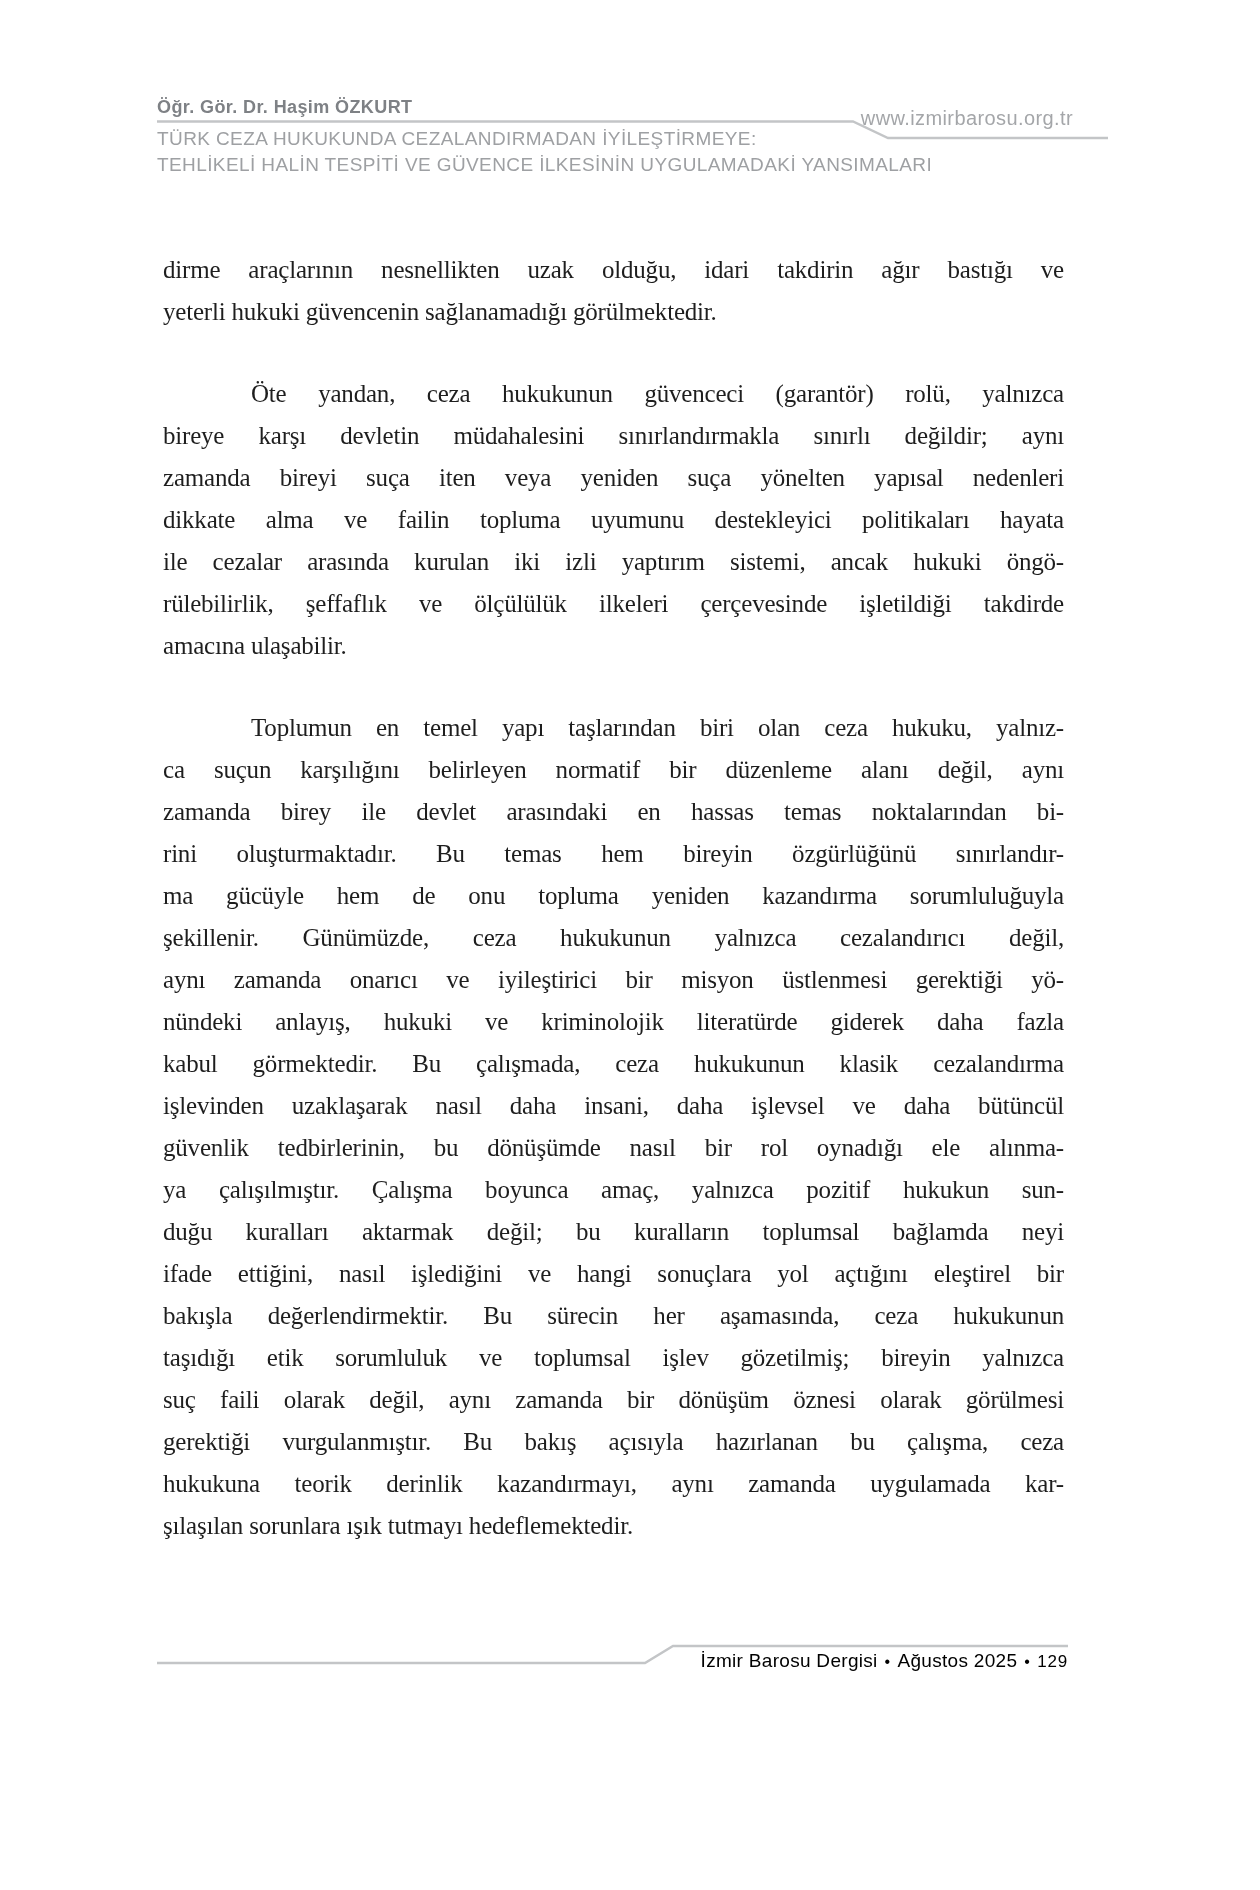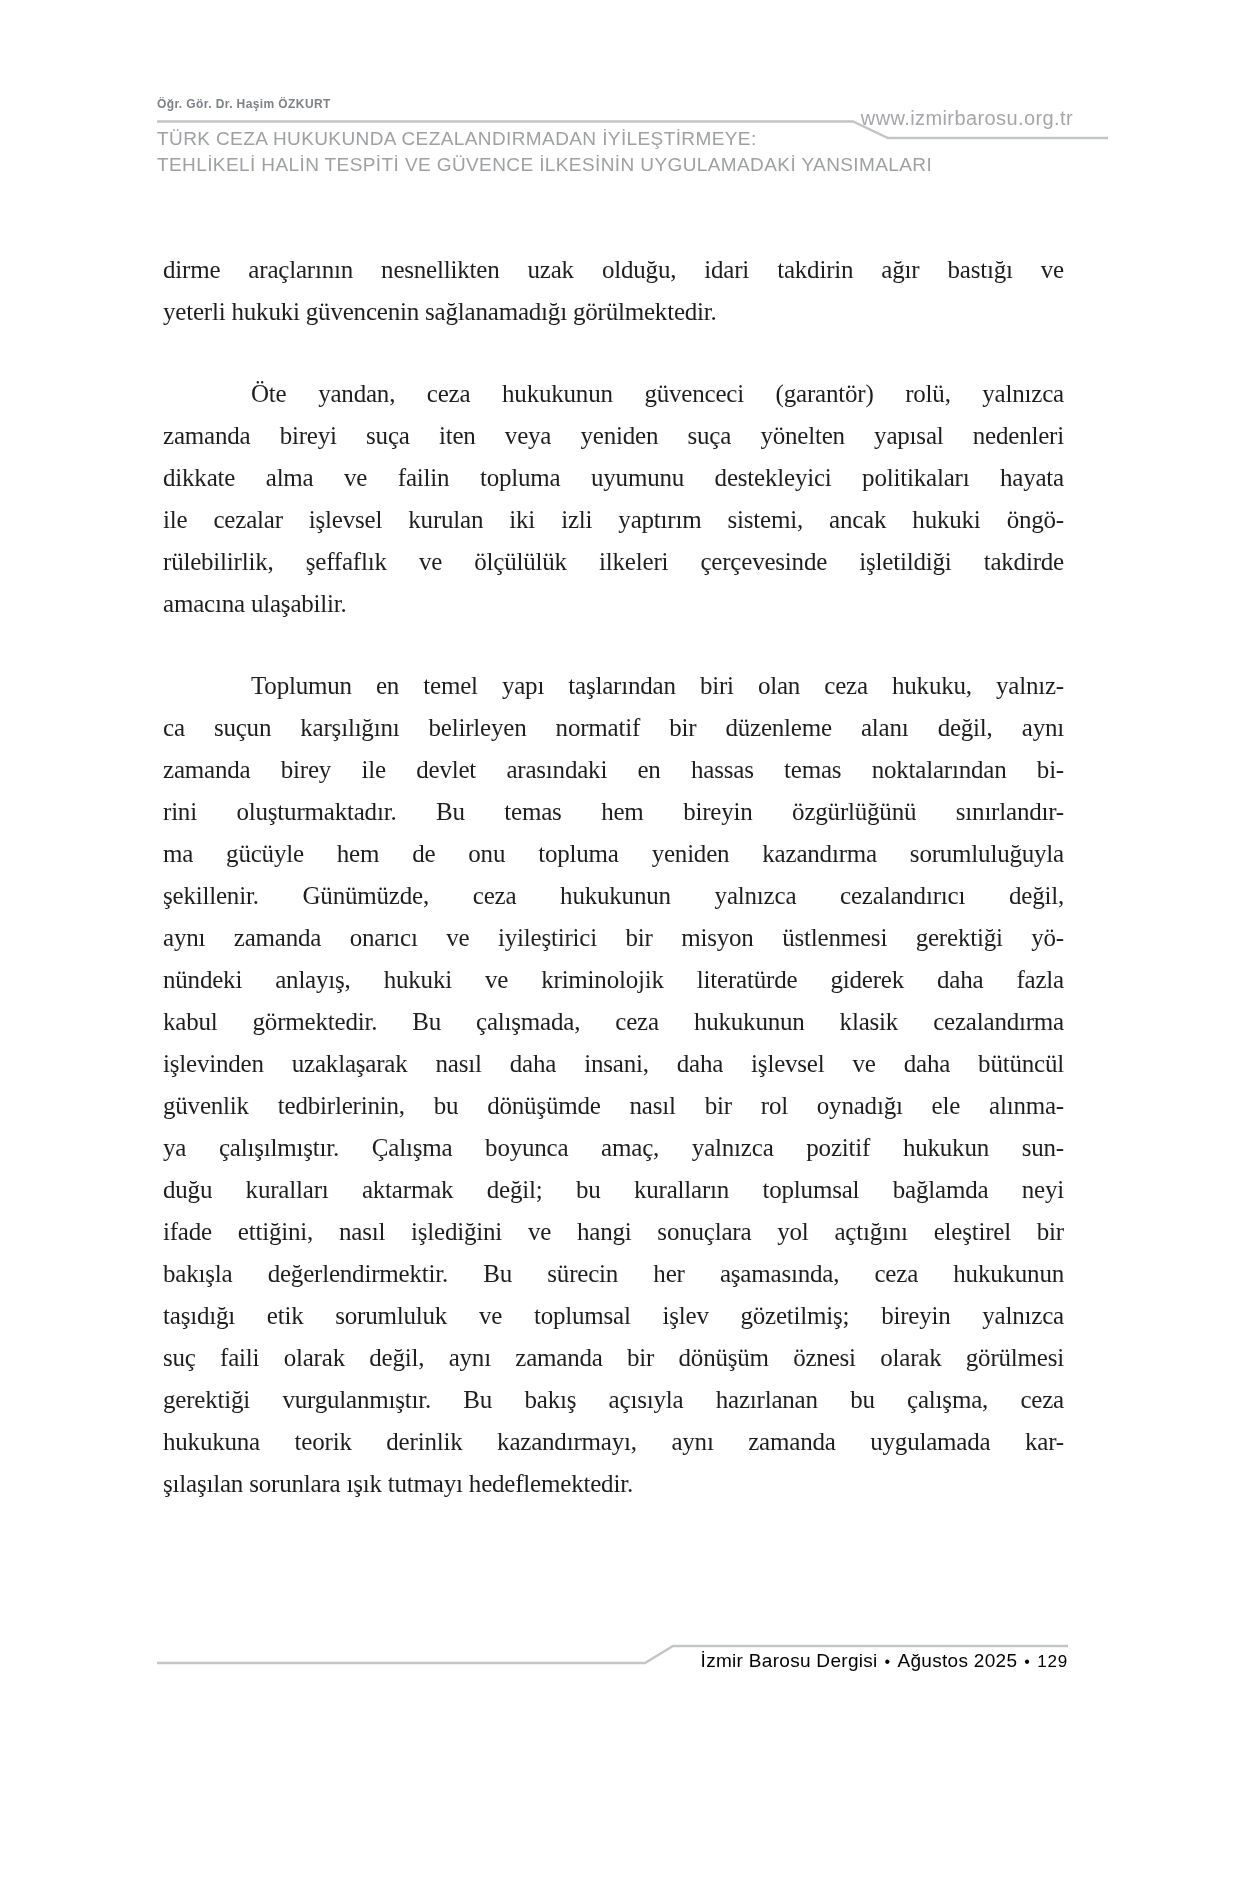--- a/index.html
+++ b/index.html
@@ -8,21 +8,21 @@
     width: 1260px;
     height: 1890px;
     background: #ffffff;
     overflow: hidden;
     font-family: "Liberation Sans", sans-serif;
   }
   
   .author {
     position: absolute;
     left: 157px; top: 97px;
-    font-size: 12px;
+    font-size: 18px;
     font-weight: bold;
     letter-spacing: 0.4px;
     color: #7e8185;
   }
   .header-rule {
     position: absolute;
     left: 157px; top: 119px;
     width: 951px; height: 22px;
   }
   .website {
@@ -95,23 +95,24 @@
   <div class="title-line l1">TÜRK CEZA HUKUKUNDA CEZALANDIRMADAN İYİLEŞTİRMEYE:</div>
   <div class="title-line l2">TEHLİKELİ HALİN TESPİTİ VE GÜVENCE İLKESİNİN UYGULAMADAKİ YANSIMALARI</div>
 
   <div class="article-body">
       <div class="paragraph">
         <div class="line para-start">dirme araçlarının nesnellikten uzak olduğu, idari takdirin ağır bastığı ve</div>
         <div class="line para-end">yeterli hukuki güvencenin sağlanamadığı görülmektedir.</div>
       </div>
       <div class="paragraph indented">
         <div class="line para-start">Öte yandan, ceza hukukunun güvenceci (garantör) rolü, yalnızca</div>
+        <div class="line">bireye karşı devletin müdahalesini sınırlandırmakla sınırlı değildir; aynı</div>
         <div class="line">zamanda bireyi suça iten veya yeniden suça yönelten yapısal nedenleri</div>
         <div class="line">dikkate alma ve failin topluma uyumunu destekleyici politikaları hayata</div>
-        <div class="line">ile cezalar işlevsel kurulan iki izli yaptırım sistemi, ancak hukuki öngö-</div>
+        <div class="line">ile cezalar arasında kurulan iki izli yaptırım sistemi, ancak hukuki öngö-</div>
         <div class="line">rülebilirlik, şeffaflık ve ölçülülük ilkeleri çerçevesinde işletildiği takdirde</div>
         <div class="line para-end">amacına ulaşabilir.</div>
       </div>
       <div class="paragraph indented">
         <div class="line para-start">Toplumun en temel yapı taşlarından biri olan ceza hukuku, yalnız-</div>
         <div class="line">ca suçun karşılığını belirleyen normatif bir düzenleme alanı değil, aynı</div>
         <div class="line">zamanda birey ile devlet arasındaki en hassas temas noktalarından bi-</div>
         <div class="line">rini oluşturmaktadır. Bu temas hem bireyin özgürlüğünü sınırlandır-</div>
         <div class="line">ma gücüyle hem de onu topluma yeniden kazandırma sorumluluğuyla</div>
         <div class="line">şekillenir. Günümüzde, ceza hukukunun yalnızca cezalandırıcı değil,</div>

